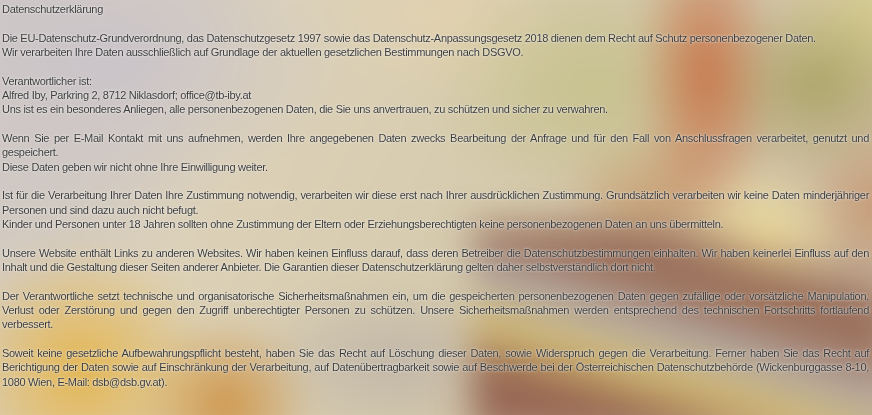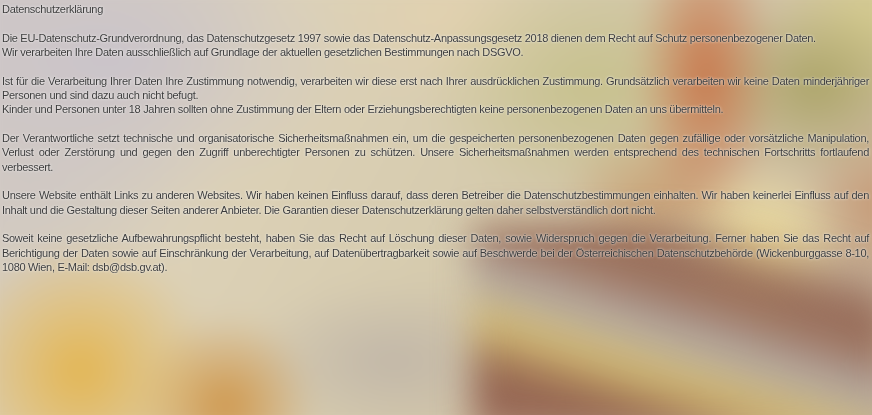--- a/index.html
+++ b/index.html
@@ -81,19 +81,24 @@
 <body>
 
 <div class="stage">
   <div class="bg"></div>
   <div class="bg-corner"></div>
 
   <div class="content">
     <p class="para title">Datenschutzerklärung</p>
     <p class="para">Die EU-Datenschutz-Grundverordnung, das Datenschutzgesetz 1997 sowie das Datenschutz-Anpassungsgesetz 2018 dienen dem Recht auf Schutz personenbezogener Daten.
 Wir verarbeiten Ihre Daten ausschließlich auf Grundlage der aktuellen gesetzlichen Bestimmungen nach DSGVO.</p>
+    <p class="para">Verantwortlicher ist:
+Alfred Iby, Parkring 2, 8712 Niklasdorf; office@tb-iby.at
+Uns ist es ein besonderes Anliegen, alle personenbezogenen Daten, die Sie uns anvertrauen, zu schützen und sicher zu verwahren.</p>
+    <p class="para">Wenn Sie per E-Mail Kontakt mit uns aufnehmen, werden Ihre angegebenen Daten zwecks Bearbeitung der Anfrage und für den Fall von Anschlussfragen verarbeitet, genutzt und gespeichert.
+Diese Daten geben wir nicht ohne Ihre Einwilligung weiter.</p>
     <p class="para">Ist für die Verarbeitung Ihrer Daten Ihre Zustimmung notwendig, verarbeiten wir diese erst nach Ihrer ausdrücklichen Zustimmung. Grundsätzlich verarbeiten wir keine Daten minderjähriger Personen und sind dazu auch nicht befugt.
 Kinder und Personen unter 18 Jahren sollten ohne Zustimmung der Eltern oder Erziehungsberechtigten keine personenbezogenen Daten an uns übermitteln.</p>
+    <p class="para">Unsere Website enthält Links zu anderen Websites. Wir haben keinen Einfluss darauf, dass deren Betreiber die Datenschutzbestimmungen einhalten. Wir haben keinerlei Einfluss auf den Inhalt und die Gestaltung dieser Seiten anderer Anbieter. Die Garantien dieser Datenschutzerklärung gelten daher selbstverständlich dort nicht.</p>
     <p class="para">Der Verantwortliche setzt technische und organisatorische Sicherheitsmaßnahmen ein, um die gespeicherten personenbezogenen Daten gegen zufällige oder vorsätzliche Manipulation, Verlust oder Zerstörung und gegen den Zugriff unberechtigter Personen zu schützen. Unsere Sicherheitsmaßnahmen werden entsprechend des technischen Fortschritts fortlaufend verbessert.</p>
-    <p class="para">Unsere Website enthält Links zu anderen Websites. Wir haben keinen Einfluss darauf, dass deren Betreiber die Datenschutzbestimmungen einhalten. Wir haben keinerlei Einfluss auf den Inhalt und die Gestaltung dieser Seiten anderer Anbieter. Die Garantien dieser Datenschutzerklärung gelten daher selbstverständlich dort nicht.</p>
     <p class="para">Soweit keine gesetzliche Aufbewahrungspflicht besteht, haben Sie das Recht auf Löschung dieser Daten, sowie Widerspruch gegen die Verarbeitung. Ferner haben Sie das Recht auf Berichtigung der Daten sowie auf Einschränkung der Verarbeitung, auf Datenübertragbarkeit sowie auf Beschwerde bei der Österreichischen Datenschutzbehörde (Wickenburggasse 8-10, 1080 Wien, E-Mail: dsb@dsb.gv.at).</p>
   </div>
 </div>
 
 </body></html>

